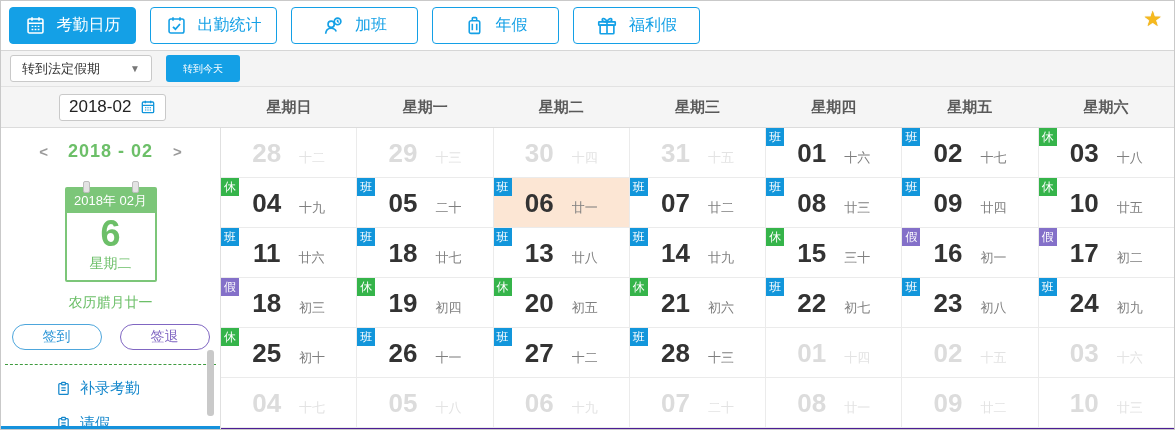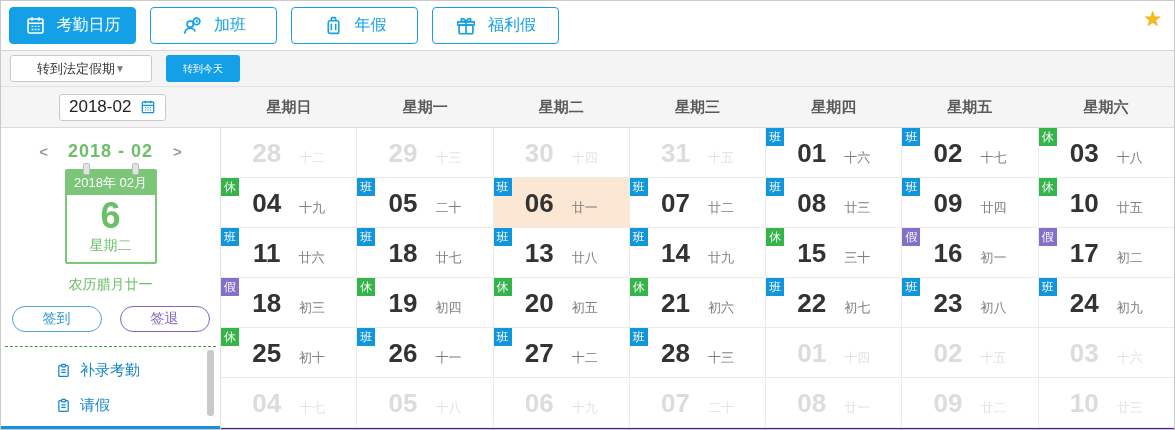--- a/index.html
+++ b/index.html
@@ -20,21 +20,21 @@
   .tab-icon { display:inline-flex; }
   .tab-icon svg { display:block; }
   .star { position:absolute; right:12px; top:6px; font-size:21px; color:#f6b91e;
           cursor:pointer; text-shadow:0 0 1px #d89a00; }
 
   
   .toolbar { height:36px; flex:none; background:#f4f4f4; border-bottom:1px solid #e2e2e2;
              display:flex; align-items:center; padding:0 9px; }
   .jump-select { width:142px; height:27px; background:#fff; border:1px solid #c9c9c9;
                  border-radius:3px; display:flex; align-items:center; justify-content:space-between;
-                 padding:0 26px; font-size:13px; color:#333; cursor:pointer; }
+                 padding:0 11px; font-size:13px; color:#333; cursor:pointer; }
   .jump-select .arrow { color:#777; font-size:10px; }
   .today-btn { margin-left:14px; height:27px; padding:0 17px; background:#14a0e6; color:#fff;
                border:none; border-radius:3px; font-size:10px; cursor:pointer;
                font-family:inherit; }
 
   
   .cal-header { height:41px; flex:none; background:#f5f5f5; border-bottom:1px solid #dcdcdc;
                 display:flex; }
   .cal-header-left { width:220px; flex:none; display:flex; align-items:center; }
   .month-input { margin-left:58px; height:27px; background:#fff; border:1px solid #c9c9c9;
@@ -47,21 +47,21 @@
 
   
   .main { flex:1; display:flex; overflow:hidden; }
 
   
   .sidebar { width:220px; flex:none; border-right:1px solid #e0e0e0; position:relative;
              overflow:hidden; background:#fff; }
   .month-nav { margin-top:13px; display:flex; justify-content:center; align-items:center; gap:20px; }
   .nav-arrow { color:#9a9a9a; font-size:15px; font-weight:bold; cursor:pointer; line-height:1; }
   .month-label { color:#6cbf68; font-size:18px; font-weight:bold; letter-spacing:1px; }
-  .day-card { width:92px; margin:7px auto 0; position:relative; border:2px solid #7cc679;
+  .day-card { width:92px; margin:25px auto 0; position:relative; border:2px solid #7cc679;
               border-radius:2px; background:#fff; }
   .pin { position:absolute; top:-8px; width:7px; height:12px; background:#e3e3e3;
          border:1px solid #bdbdbd; border-radius:2px; }
   .pin.left { left:16px; } .pin.right { right:16px; }
   .card-header { background:#7cc679; color:#fff; text-align:center; font-size:13px;
                  height:24px; line-height:24px; }
   .card-day { text-align:center; font-size:36px; font-weight:bold; color:#6cbf68; line-height:42px; }
   .card-weekday { text-align:center; font-size:14px; color:#6cbf68; padding-bottom:7px; }
   .lunar-label { text-align:center; color:#6cbf68; font-size:14px; margin-top:12px; }
   .checkrow { display:flex; justify-content:center; gap:18px; margin-top:12px; }
@@ -105,20 +105,30 @@
             <svg width="21" height="21" viewBox="0 0 24 24" fill="none" stroke="currentColor" stroke-width="1.8">
               <rect x="3.5" y="4.5" width="17" height="16" rx="1.5"></rect>
               <path d="M8 2.5v4M16 2.5v4M3.5 9.5h17"></path>
               <path d="M7.5 13h2M11 13h2M14.5 13h2M7.5 16.5h2M11 16.5h2M14.5 16.5h2" stroke-width="1.6"></path>
             </svg>
           </span>
           <span>考勤日历</span>
         </div>
         <div class="tab">
           <span class="tab-icon">
+            <svg width="21" height="21" viewBox="0 0 24 24" fill="none" stroke="currentColor" stroke-width="1.8">
+              <rect x="3.5" y="4.5" width="17" height="16" rx="2"></rect>
+              <path d="M8 2.5v4M16 2.5v4"></path>
+              <path d="M8 13.5l2.8 2.8 5.2-6" stroke-width="2.1"></path>
+            </svg>
+          </span>
+          <span>出勤统计</span>
+        </div>
+        <div class="tab">
+          <span class="tab-icon">
             <svg width="22" height="22" viewBox="0 0 24 24" fill="none" stroke="currentColor" stroke-width="1.8">
               <circle cx="10" cy="10" r="3.4"></circle>
               <path d="M4 20.5c.3-4 2.7-6 6-6 2.6 0 4.6 1.2 5.5 3.5"></path>
               <circle cx="17" cy="7" r="3.6"></circle>
               <path d="M17 5.2V7l1.3 1"></path>
             </svg>
           </span>
           <span>加班</span>
         </div>
         <div class="tab">

